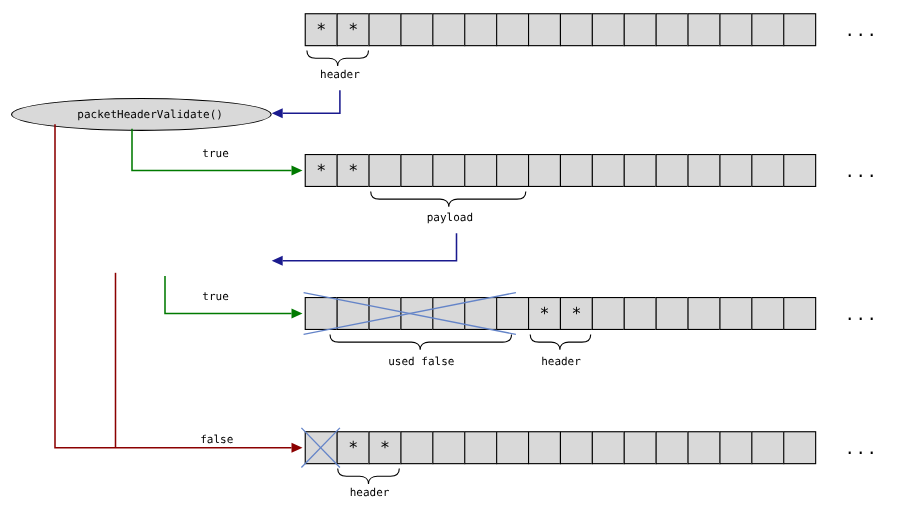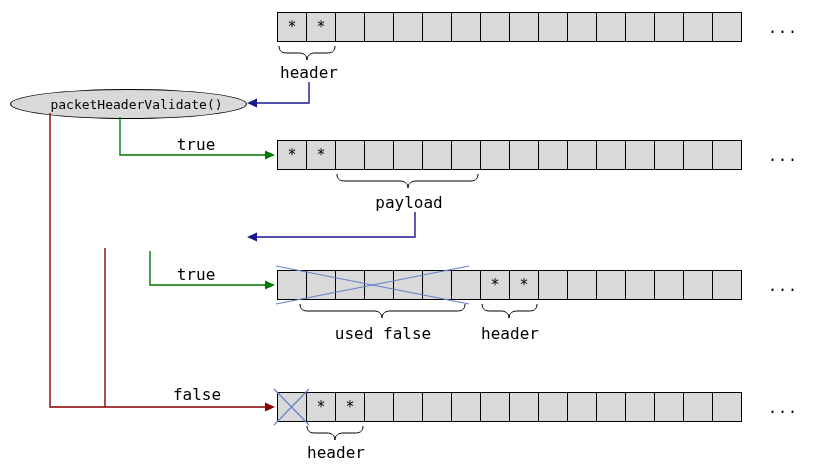--- a/index.html
+++ b/index.html
@@ -13,22 +13,22 @@
     border:1px solid var(--outline,#000);background:var(--cell-fill,#d9d9d9);
     display:flex;align-items:center;justify-content:center;
     font-size:15px;line-height:1;
   }
   .cell:first-child{margin-left:0;}
   .dots{position:absolute;font-size:15px;letter-spacing:1px;}
   .node{
     position:absolute;border:1px solid var(--outline,#000);border-radius:50%;
     background:var(--node-fill,#d9d9d9);display:flex;align-items:center;justify-content:center;
   }
-  .node span{font-size:13px;white-space:pre;margin-left:16px;}
-  .lbl{position:absolute;transform:translateX(-50%);font-size:16px;white-space:pre;}
+  .node span{font-size:10px;white-space:pre;margin-left:16px;}
+  .lbl{position:absolute;transform:translateX(-50%);font-size:10px;white-space:pre;}
   svg.overlay{position:absolute;left:0;top:0;pointer-events:none;z-index:5;}
   .blue{stroke:var(--validate-arrow,#1a1a8e);fill:none;stroke-width:1.4;}
   .blue-head{fill:var(--validate-arrow,#1a1a8e);stroke:none;}
   .green{stroke:var(--true-arrow,#007a00);fill:none;stroke-width:1.4;}
   .green-head{fill:var(--true-arrow,#007a00);stroke:none;}
   .red{stroke:var(--false-arrow,#8b0000);fill:none;stroke-width:1.4;}
   .red-head{fill:var(--false-arrow,#8b0000);stroke:none;}
   .brace{stroke:var(--outline,#000);fill:none;stroke-width:1;}
   .cross{stroke:var(--cross,#6484c8);stroke-width:1.2;}
 </style>
@@ -120,21 +120,21 @@
   <div class="dots" style="left:768px;top:399px">...</div>
 
   <div class="lbl" style="left:309px;top:63px">header</div>
   <div class="lbl" style="left:409px;top:193px">payload</div>
   <div class="lbl" style="left:383px;top:324px">used false</div>
   <div class="lbl" style="left:510px;top:324px">header</div>
   <div class="lbl" style="left:336px;top:443px">header</div>
 
   <div class="lbl" style="left:196px;top:135px">true</div>
   <div class="lbl" style="left:196px;top:265px">true</div>
-  <div class="lbl" style="left:197px;top:385px">false</div>
+  <div class="lbl" style="left:197px;top:395px">false</div>
 
   <svg class="overlay" width="817" height="472" viewBox="0 0 817 472">
 
     <path class="brace" d="M279,46 C279,52 283,53 287,53 L299,53 C303,53 307,55 307,60 C307,55 311,53 315,53 L327,53 C331,53 335,52 335,46"></path>
     <path class="brace" d="M337,174 C337,180 341,181 345,181 L400,181 C404,181 408,183 408,188 C408,183 412,181 416,181 L470,181 C474,181 478,180 478,174"></path>
     <path class="brace" d="M300,304 C300,310 304,311 308,311 L374,311 C378,311 382,313 382,318 C382,313 386,311 390,311 L457,311 C461,311 465,310 465,304"></path>
     <path class="brace" d="M482,304 C482,310 486,311 490,311 L501,311 C505,311 509,313 509,318 C509,313 513,311 517,311 L529,311 C533,311 537,310 537,304"></path>
     <path class="brace" d="M307,426 C307,432 311,433 315,433 L327,433 C331,433 335,435 335,440 C335,435 339,433 343,433 L355,433 C359,433 363,432 363,426"></path>
 
     <polyline class="blue" points="309,82 309,103 257,103"></polyline>

